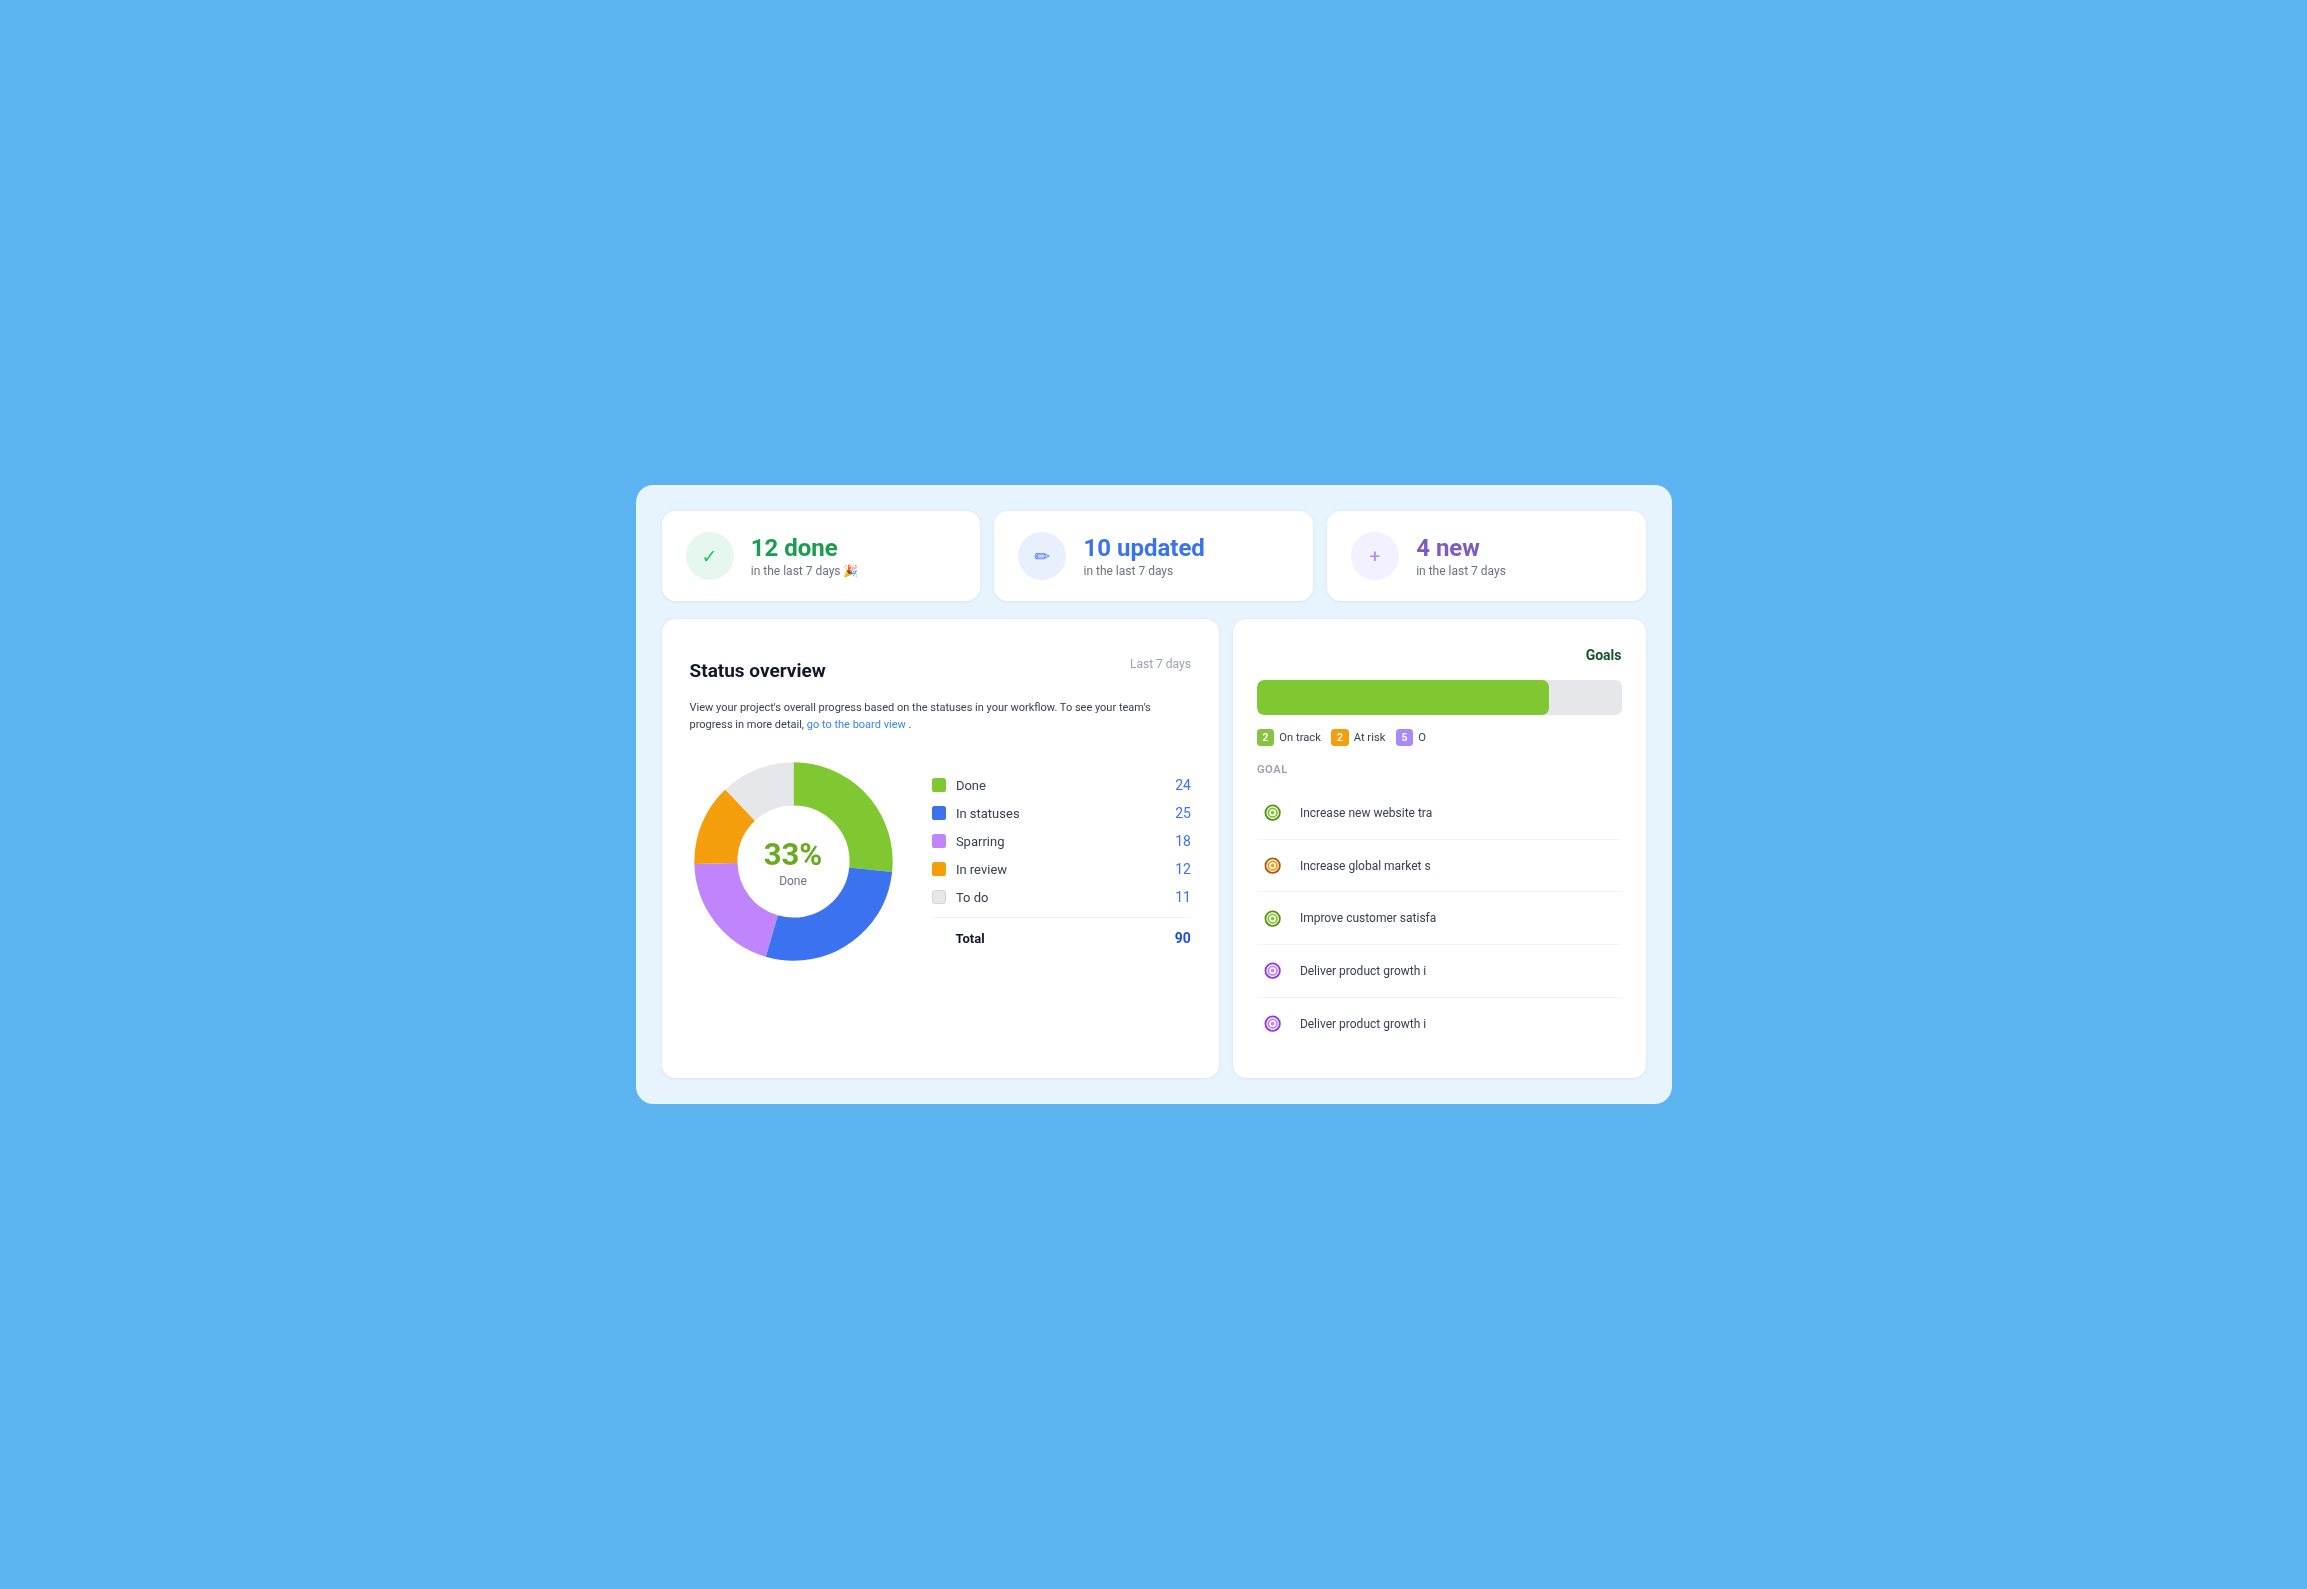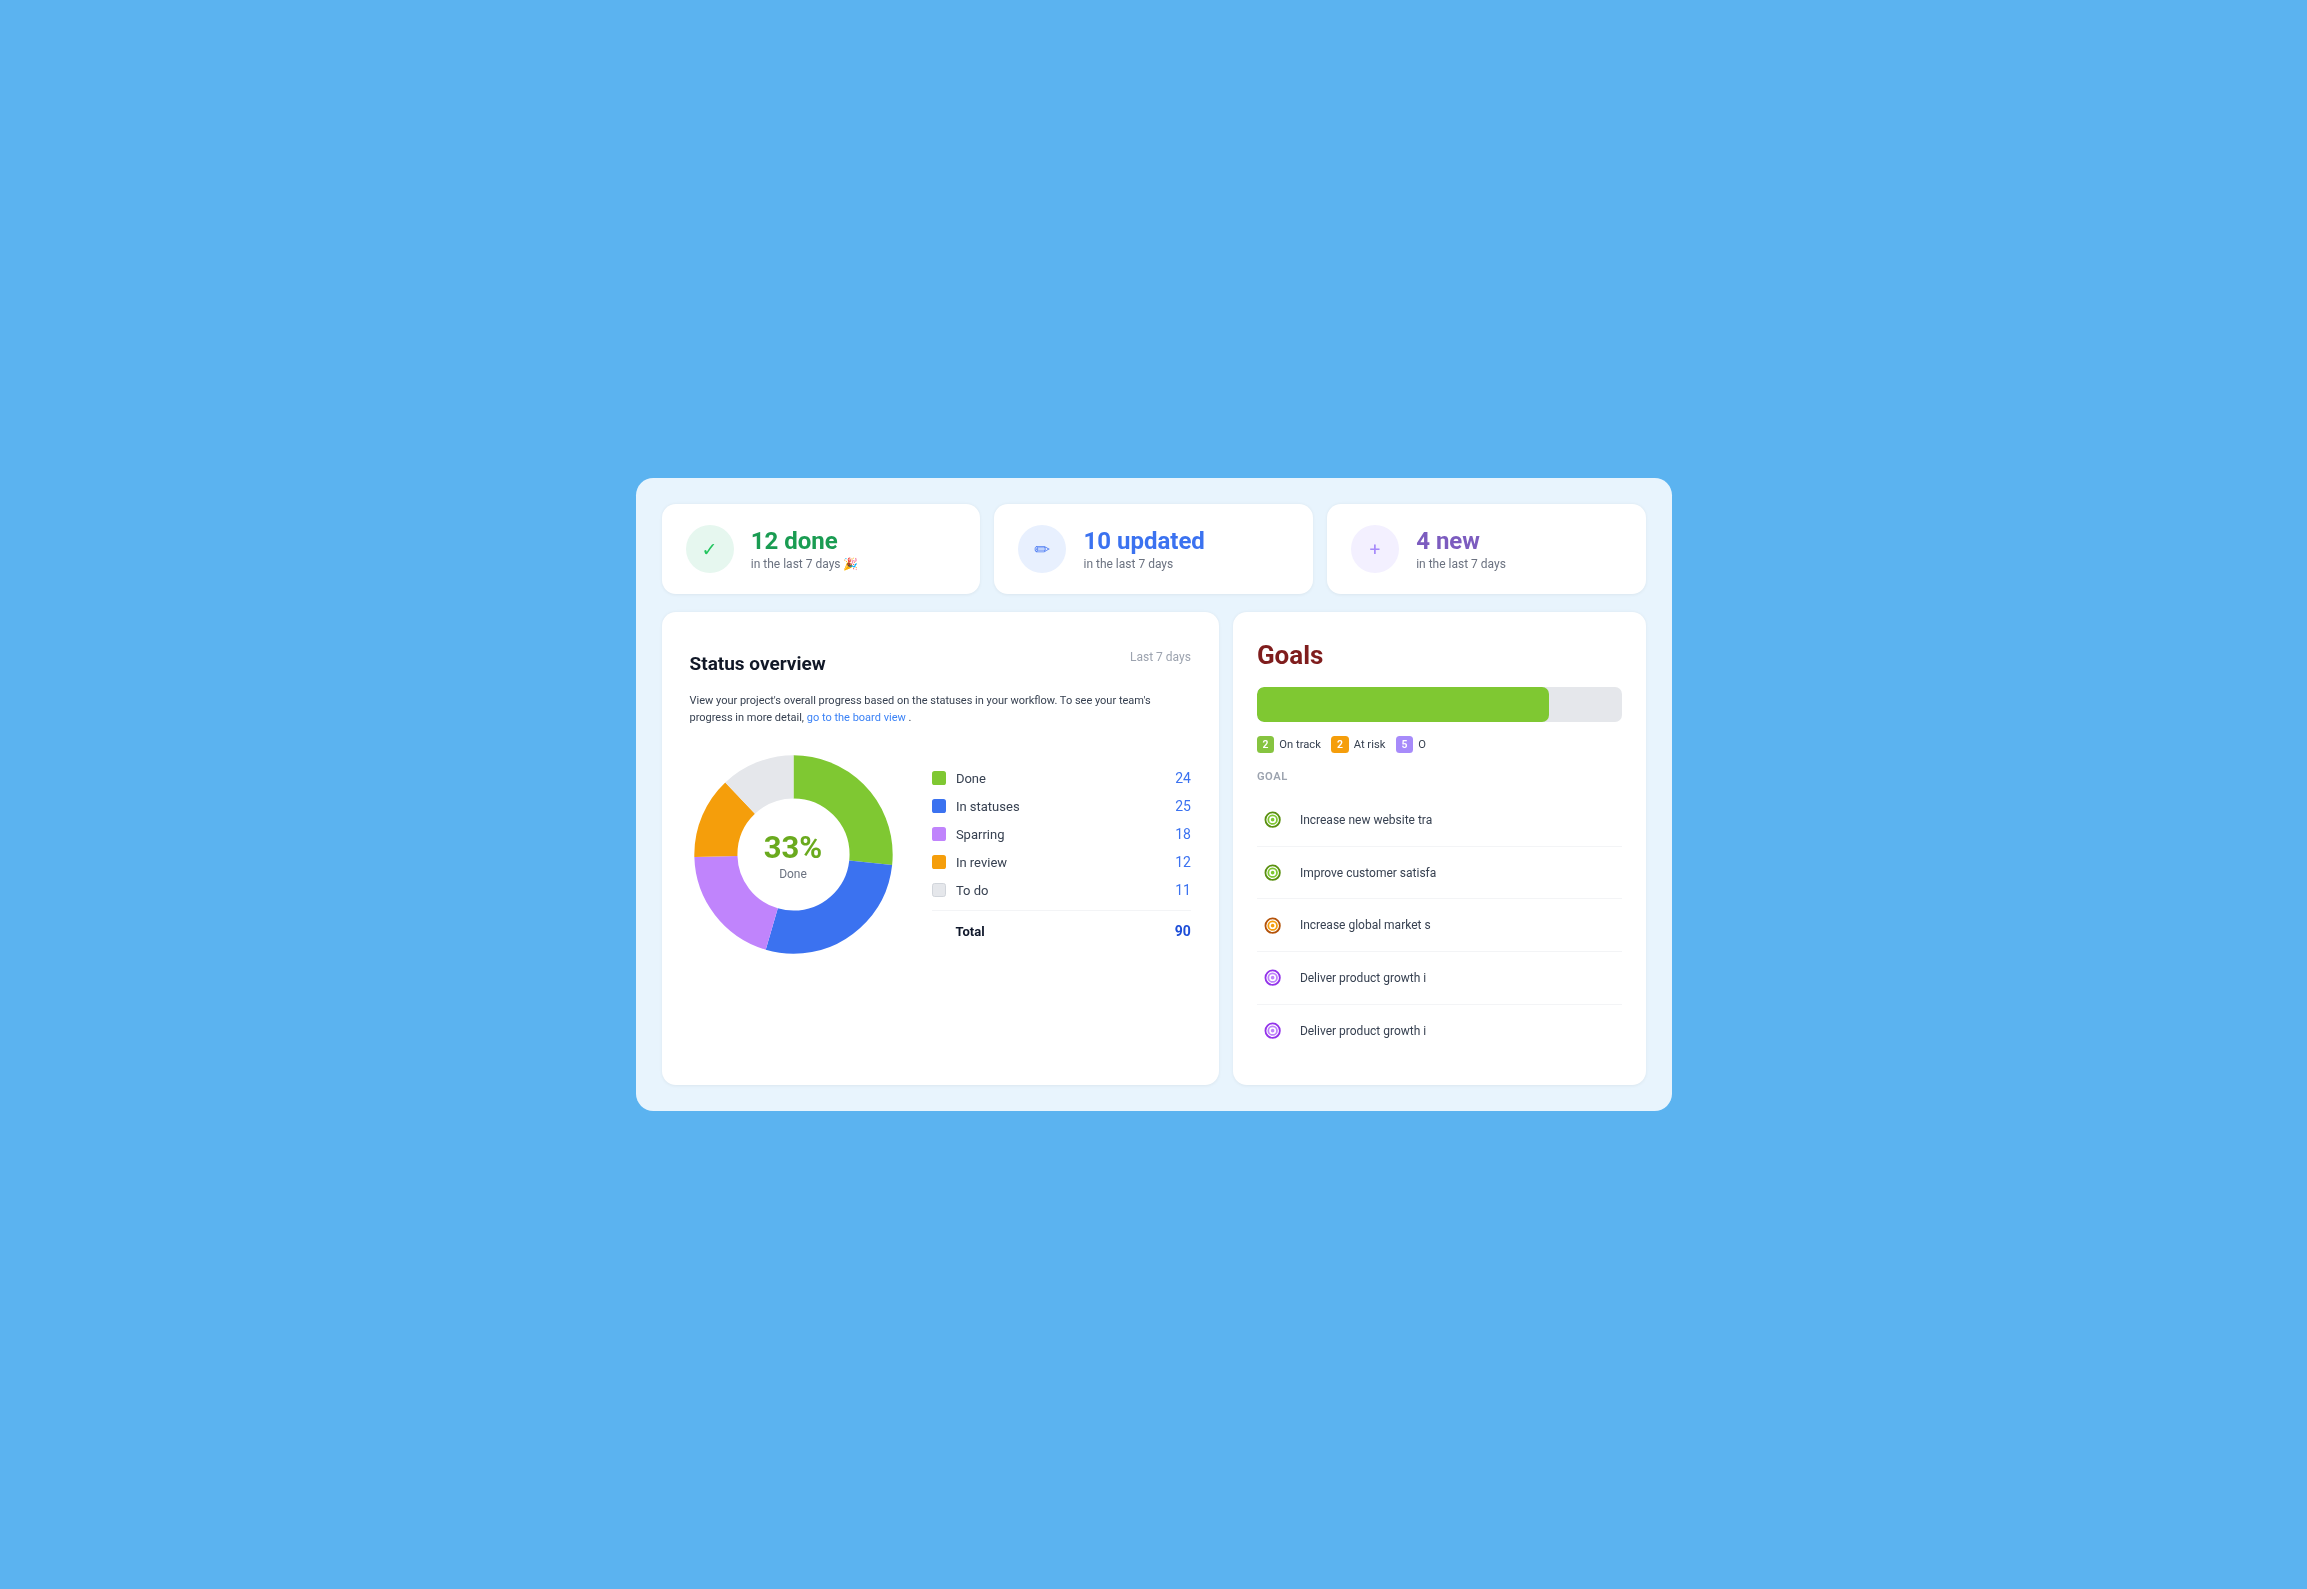--- a/index.html
+++ b/index.html
@@ -208,24 +208,25 @@
     .goals-card {
       background: white;
       border-radius: 14px;
       padding: 28px 24px;
       flex: 0.8;
       box-shadow: 0 0.9px 3.5px rgba(0,0,0,0.06);
       overflow: hidden;
     }
 
     .goals-title {
-      font-size: 26px;
+      font-size: 14px;
       font-weight: 700;
-      color: #7f1d1d;
+      color: #14532d;
       margin-bottom: 17.3px;
+      text-align: right;
     }
 
     
     .progress-bar-wrapper {
       height: 35px;
       background: #e5e7eb;
       border-radius: 7px;
       overflow: hidden;
       margin-bottom: 14px;
     }
@@ -451,37 +452,37 @@
             <circle cx="12" cy="12" r="6" stroke="#7fc832" stroke-width="2.5" fill="white"></circle>
             <circle cx="12" cy="12" r="2.5" fill="#7fc832"></circle>
           </svg>
         </div>
         <span class="goal-name">Increase new website tra</span>
       </div>
 
       <div class="goal-item">
         <div class="goal-icon">
           <svg viewBox="0 0 24 24" fill="none">
+            <circle cx="12" cy="12" r="10" stroke="#b45309" stroke-width="2.5" fill="white"></circle>
+            <circle cx="12" cy="12" r="6" stroke="#f59e0b" stroke-width="2.5" fill="white"></circle>
+            <circle cx="12" cy="12" r="2.5" fill="#f59e0b"></circle>
+          </svg>
+        </div>
+        <span class="goal-name">Increase global market s</span>
+      </div>
+
+      <div class="goal-item">
+        <div class="goal-icon">
+          <svg viewBox="0 0 24 24" fill="none">
             <circle cx="12" cy="12" r="10" stroke="#5a9010" stroke-width="2.5" fill="white"></circle>
             <circle cx="12" cy="12" r="6" stroke="#7fc832" stroke-width="2.5" fill="white"></circle>
             <circle cx="12" cy="12" r="2.5" fill="#7fc832"></circle>
           </svg>
         </div>
         <span class="goal-name">Improve customer satisfa</span>
-      </div>
-
-      <div class="goal-item">
-        <div class="goal-icon">
-          <svg viewBox="0 0 24 24" fill="none">
-            <circle cx="12" cy="12" r="10" stroke="#b45309" stroke-width="2.5" fill="white"></circle>
-            <circle cx="12" cy="12" r="6" stroke="#f59e0b" stroke-width="2.5" fill="white"></circle>
-            <circle cx="12" cy="12" r="2.5" fill="#f59e0b"></circle>
-          </svg>
-        </div>
-        <span class="goal-name">Increase global market s</span>
       </div>
 
       <div class="goal-item">
         <div class="goal-icon">
           <svg viewBox="0 0 24 24" fill="none">
             <circle cx="12" cy="12" r="10" stroke="#9333ea" stroke-width="2.5" fill="white"></circle>
             <circle cx="12" cy="12" r="6" stroke="#c084fc" stroke-width="2.5" fill="white"></circle>
             <circle cx="12" cy="12" r="2.5" fill="#c084fc"></circle>
           </svg>
         </div>

